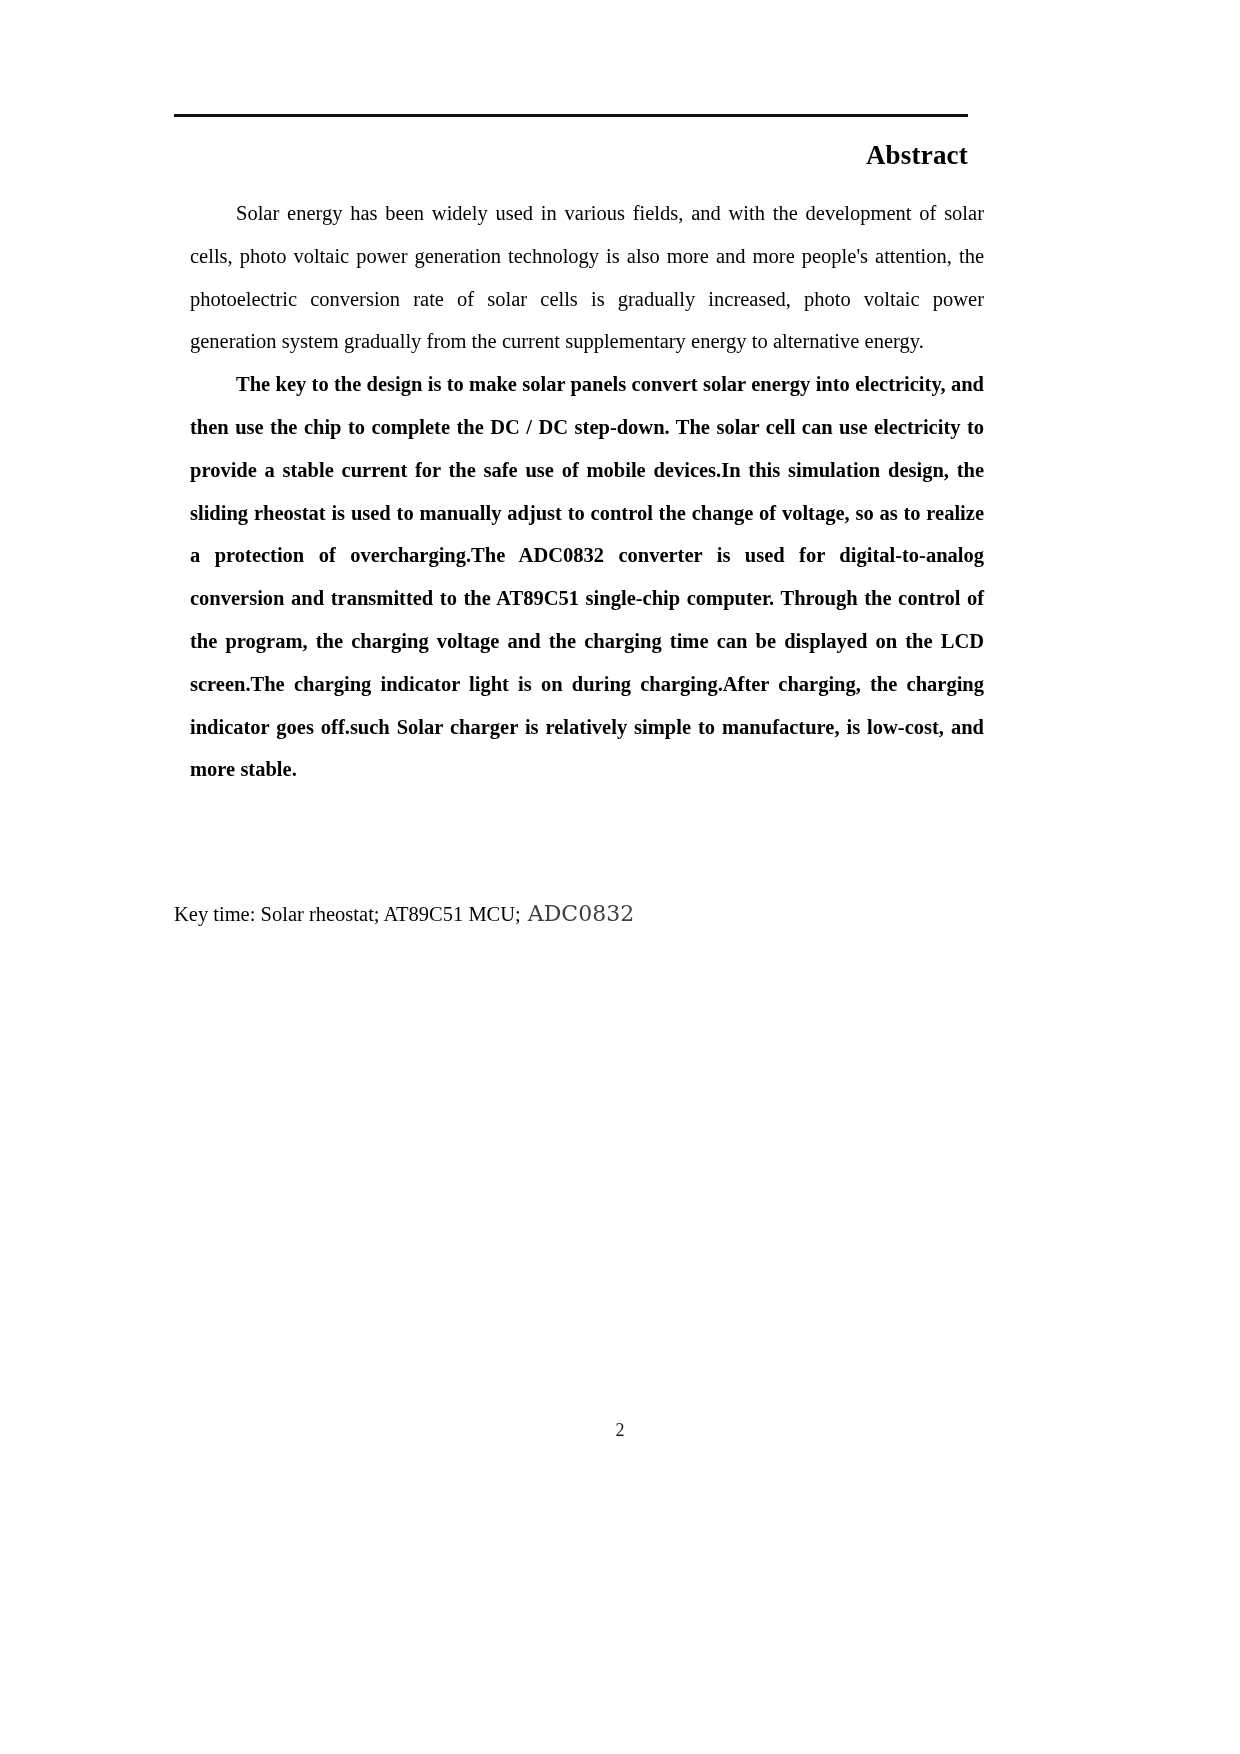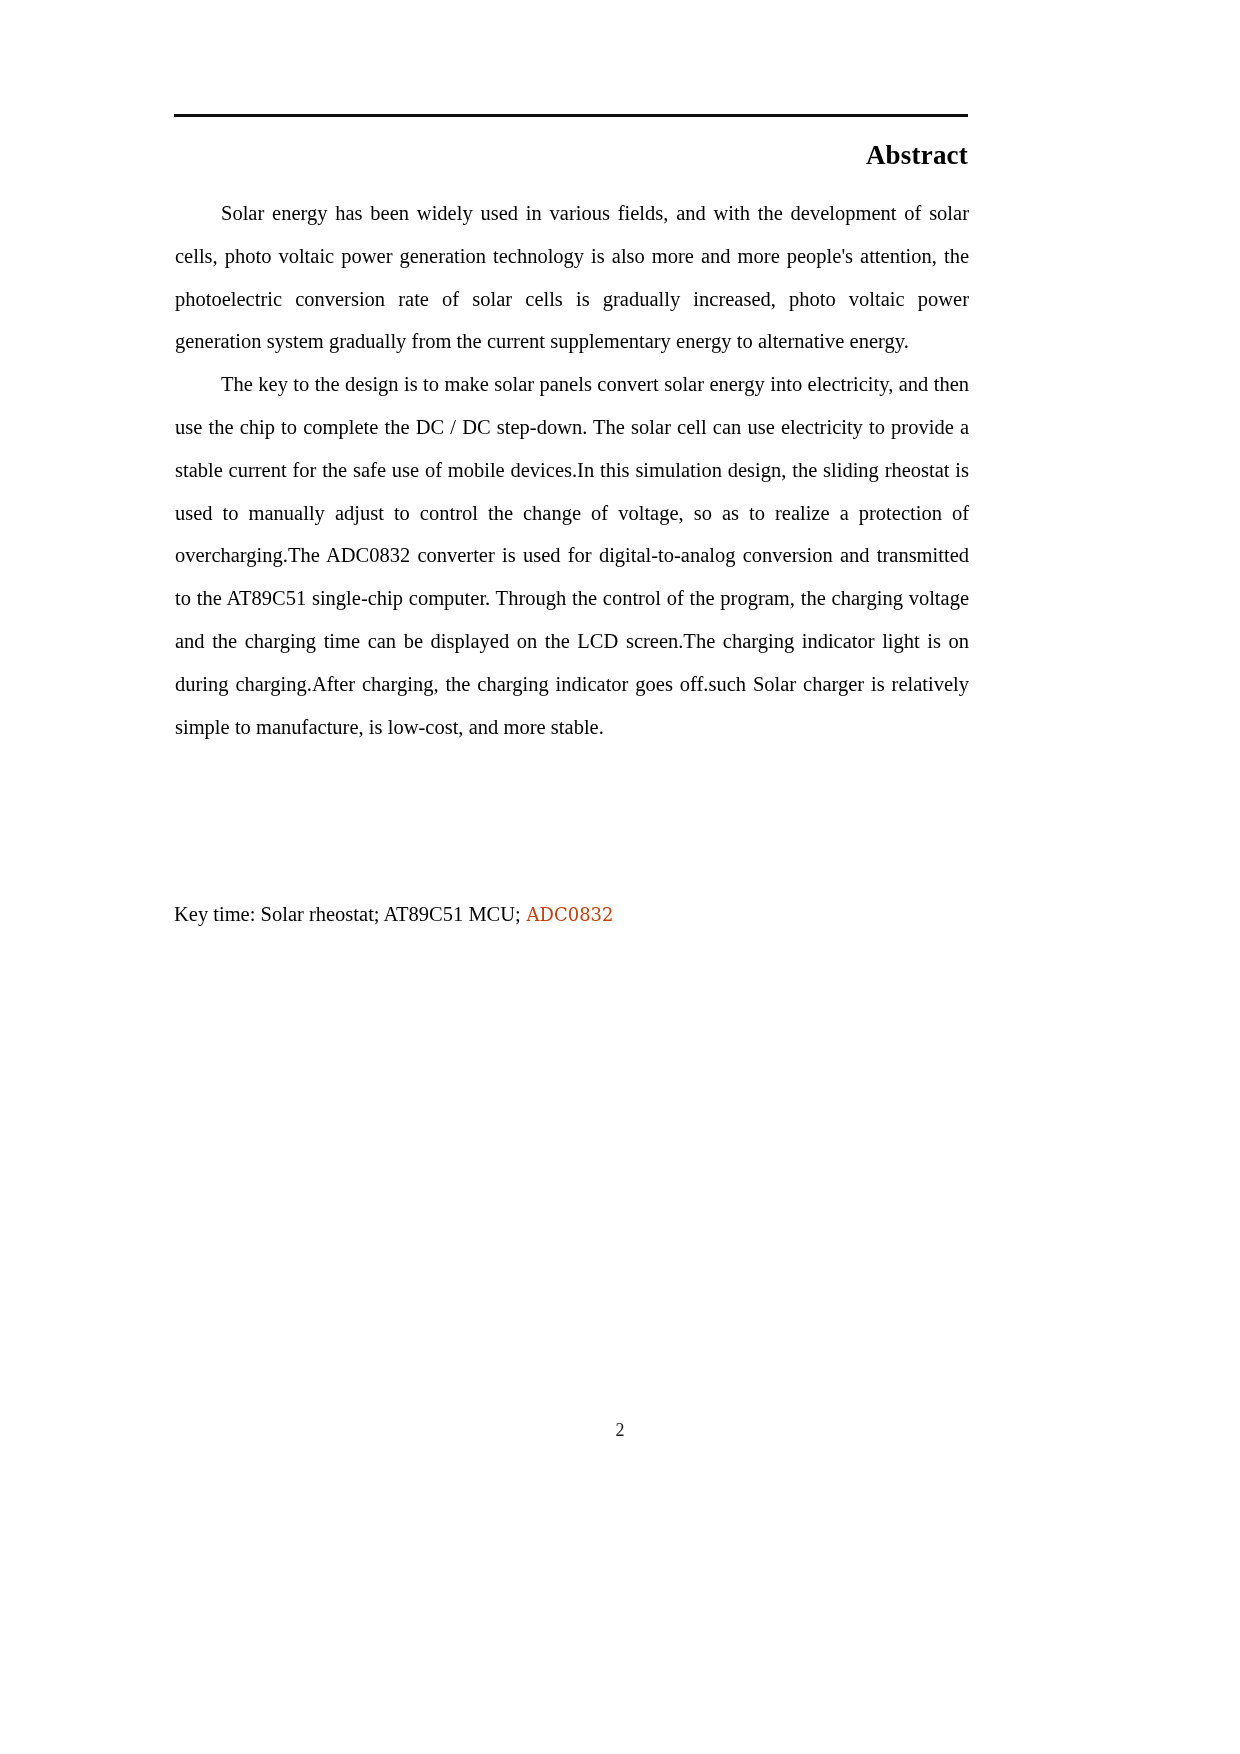--- a/index.html
+++ b/index.html
@@ -38,55 +38,56 @@
     width: 794px;
     text-align: right;
     font-weight: bold;
     font-size: 27px;
     letter-spacing: 0.2px;
     line-height: 1.2;
   }
 
   .body-block {
     position: absolute;
-    left: 175px;
+    left: 190px;
     top: 192px;
     width: 794px;
   }
 
   p.para {
     margin: 0;
     text-align: justify;
     text-justify: inter-word;
     font-size: 20.5px;
     line-height: 42.8px;
     text-indent: 46px;
     hyphens: none;
     word-spacing: 0.1px;
   }
 
   p.para + p.para {
     margin-top: 0;
+    font-weight: bold;
   }
 
   .keywords {
     position: absolute;
     left: 174px;
     top: 893px;
     width: 794px;
     font-size: 20.5px;
     line-height: 42.8px;
     text-align: left;
     white-space: nowrap;
   }
 
   .kw-alt {
     font-family: "DejaVu Serif", "Liberation Serif", serif;
-    font-size: 18px;
-    color: #c2410c;
+    font-size: 22px;
+    color: #404040;
   }
 
   .page-number {
     position: absolute;
     left: 0;
     top: 1420px;
     width: 1240px;
     text-align: center;
     font-size: 18px;
     color: #1a1a1a;

